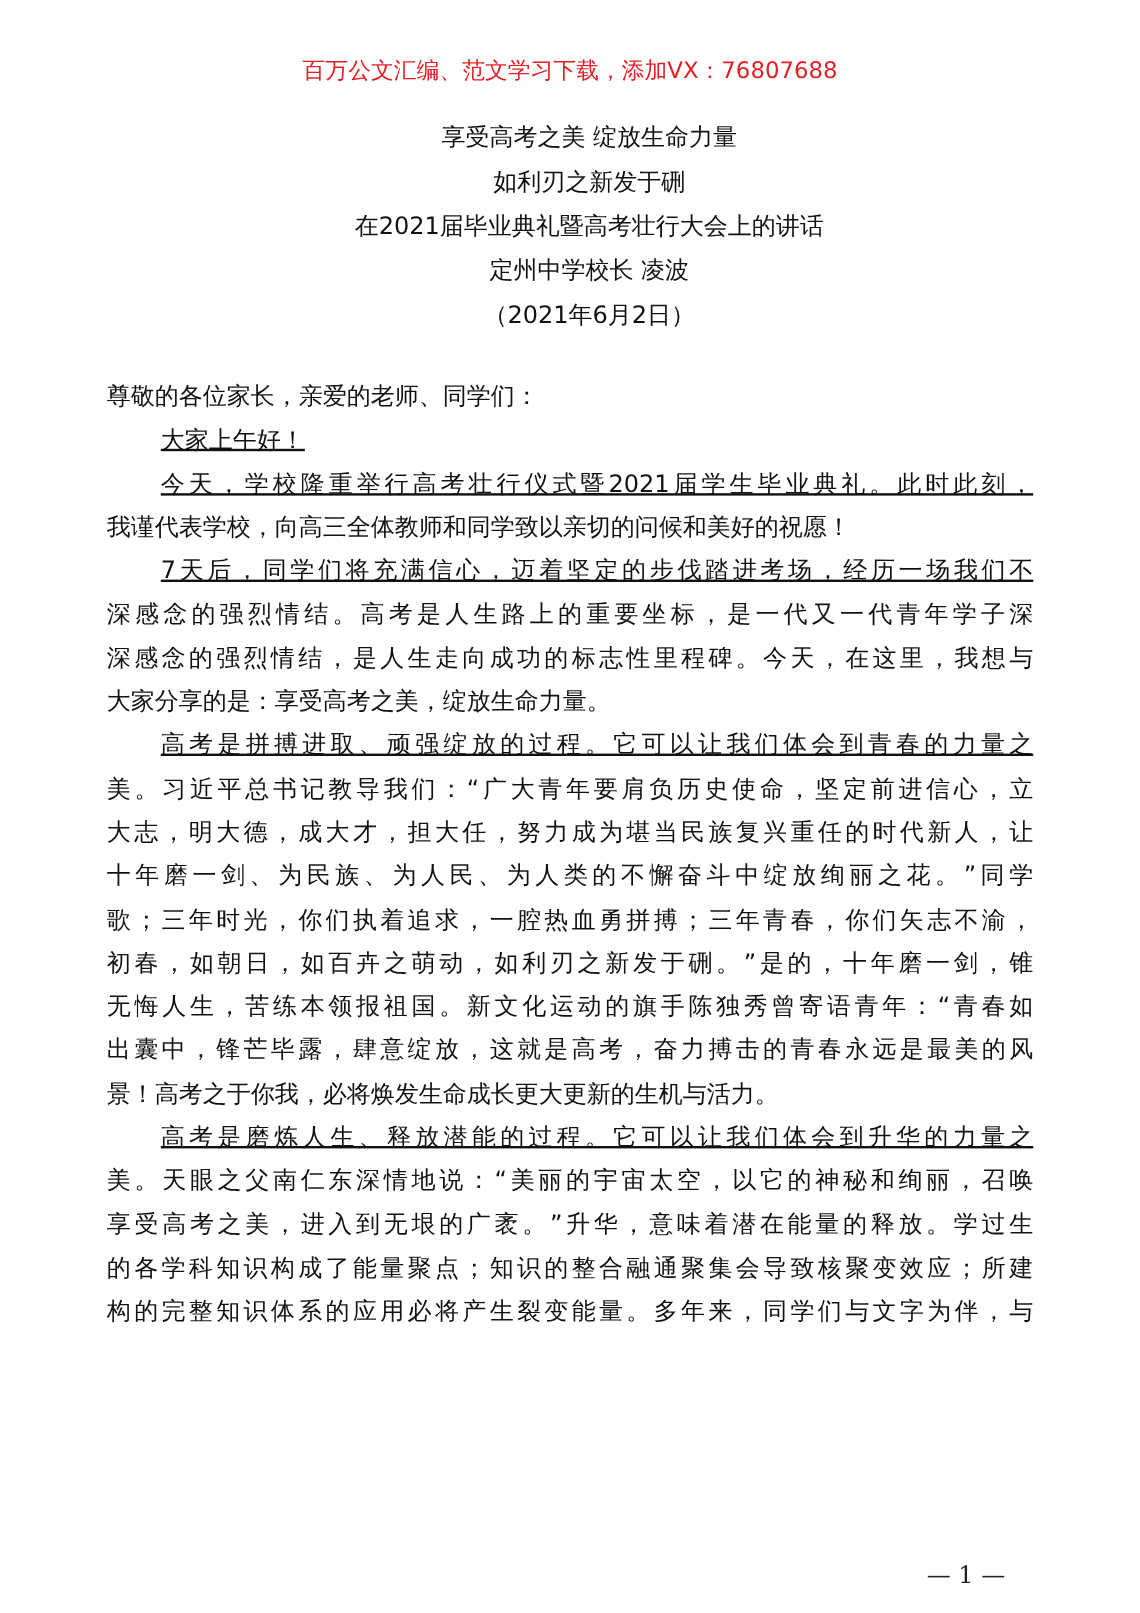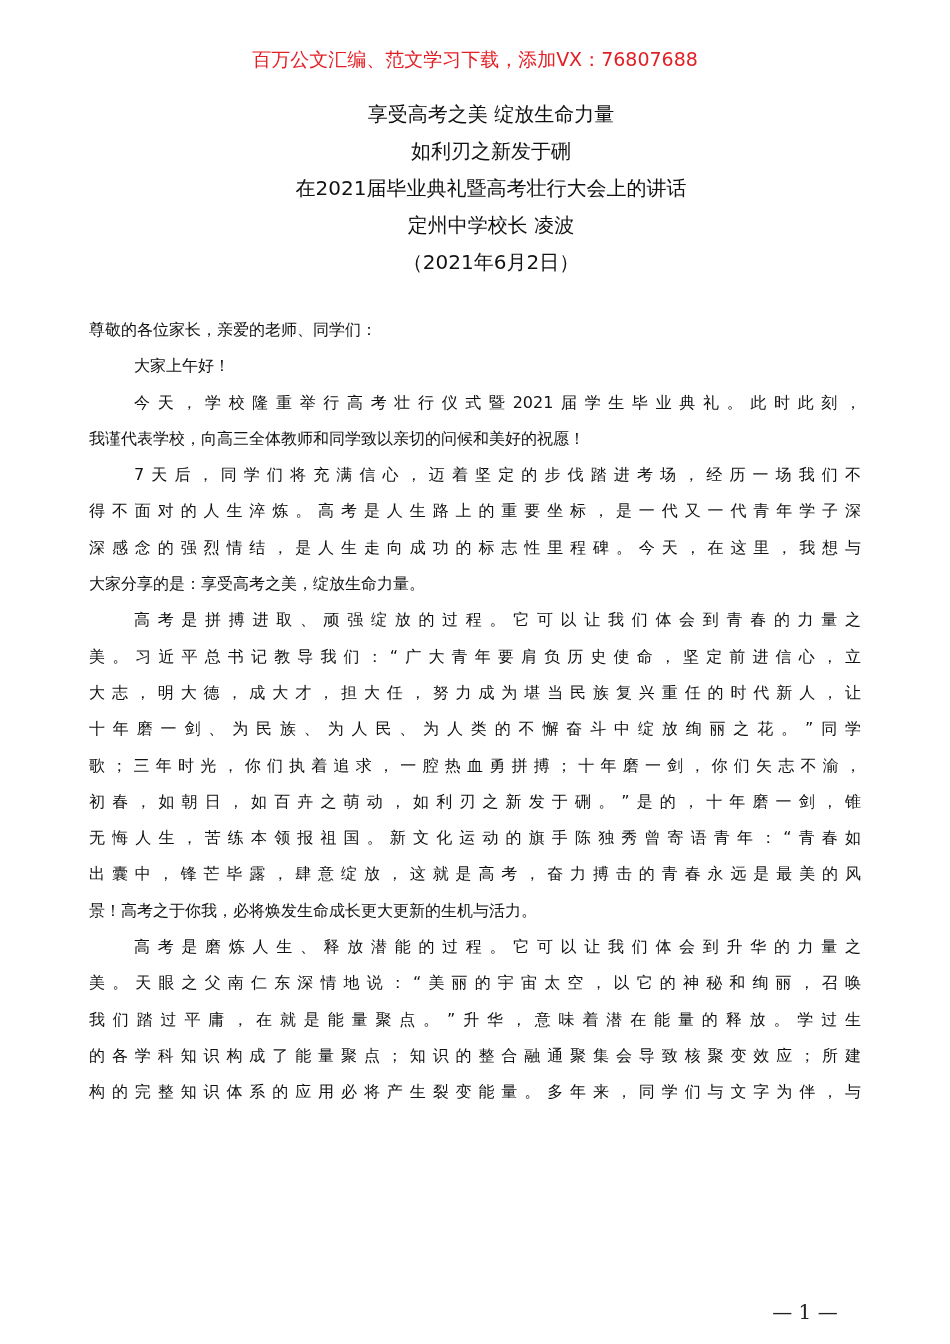--- a/index.html
+++ b/index.html
@@ -3,24 +3,24 @@
   <meta charset="utf-8">
   <style>
     html, body { margin: 0; padding: 0; background: #ffffff; }
     body { width: 950px; height: 1344px; position: relative; overflow: hidden;
       font-family: "DejaVu Sans", "Liberation Sans", sans-serif; color: #111; }
     .watermark { position: absolute; top: 46px; left: 0; width: 950px; text-align: center;
       font-size: 19px; line-height: 26px; color: #e31e24; }
     .titles { position: absolute; top: 96px; left: 16px; width: 950px; text-align: center; }
     .title-line { font-size: 20px; line-height: 37px; height: 37px; color: #111; }
     .body { position: absolute; top: 312px; left: 89px; width: 772px; }
-    .line { font-size: 16px; line-height: 36.3px; height: 36.3px; white-space: nowrap;
+    .line { font-size: 20px; line-height: 36.3px; height: 36.3px; white-space: nowrap;
       text-align: justify; text-align-last: justify; }
     .line.last { text-align-last: left; }
-    .line.indent { padding-left: 45px; }
+    .line.indent { padding-left: 45px; text-decoration: underline; }
     .page-number { position: absolute; top: 1300px; left: 760px; width: 90px; text-align: center;
       font-family: "DejaVu Serif", "Liberation Serif", serif; font-size: 20px; color: #222; }
   </style>
 </head>
 <body>
 
 <div class="watermark">百万公文汇编、范文学习下载，添加VX：76807688</div>
 
 <div class="titles">
   <div class="title-line">享受高考之美  绽放生命力量</div>
@@ -29,32 +29,32 @@
   <div class="title-line">定州中学校长  凌波</div>
   <div class="title-line">（2021年6月2日）</div>
 </div>
 
 <div class="body" id="body">
     <div class="line last">尊敬的各位家长，亲爱的老师、同学们：</div>
     <div class="line indent last">大家上午好！</div>
     <div class="line indent">今天，学校隆重举行高考壮行仪式暨2021届学生毕业典礼。此时此刻，</div>
     <div class="line last">我谨代表学校，向高三全体教师和同学致以亲切的问候和美好的祝愿！</div>
     <div class="line indent">7天后，同学们将充满信心，迈着坚定的步伐踏进考场，经历一场我们不</div>
-    <div class="line">得不面对的人生淬炼。高考是人生路上的重要坐标，是一代又一代青年学子深</div>
+    <div class="line">深感念的强烈情结。高考是人生路上的重要坐标，是一代又一代青年学子深</div>
     <div class="line">深感念的强烈情结，是人生走向成功的标志性里程碑。今天，在这里，我想与</div>
     <div class="line last">大家分享的是：享受高考之美，绽放生命力量。</div>
     <div class="line indent">高考是拼搏进取、顽强绽放的过程。它可以让我们体会到青春的力量之</div>
     <div class="line">美。习近平总书记教导我们：“广大青年要肩负历史使命，坚定前进信心，立</div>
     <div class="line">大志，明大德，成大才，担大任，努力成为堪当民族复兴重任的时代新人，让</div>
     <div class="line">十年磨一剑、为民族、为人民、为人类的不懈奋斗中绽放绚丽之花。”同学</div>
-    <div class="line">歌；三年时光，你们执着追求，一腔热血勇拼搏；十年磨一剑，你们矢志不渝，</div>
+    <div class="line">歌；三年时光，你们执着追求，一腔热血勇拼搏；三年青春，你们矢志不渝，</div>
     <div class="line">初春，如朝日，如百卉之萌动，如利刃之新发于硎。”是的，十年磨一剑，锥</div>
     <div class="line">无悔人生，苦练本领报祖国。新文化运动的旗手陈独秀曾寄语青年：“青春如</div>
     <div class="line">出囊中，锋芒毕露，肆意绽放，这就是高考，奋力搏击的青春永远是最美的风</div>
     <div class="line last">景！高考之于你我，必将焕发生命成长更大更新的生机与活力。</div>
     <div class="line indent">高考是磨炼人生、释放潜能的过程。它可以让我们体会到升华的力量之</div>
     <div class="line">美。天眼之父南仁东深情地说：“美丽的宇宙太空，以它的神秘和绚丽，召唤</div>
-    <div class="line">我们踏过平庸，在就是能量聚点。”升华，意味着潜在能量的释放。学过生</div>
+    <div class="line">享受高考之美，进入到无垠的广袤。”升华，意味着潜在能量的释放。学过生</div>
     <div class="line">的各学科知识构成了能量聚点；知识的整合融通聚集会导致核聚变效应；所建</div>
     <div class="line">构的完整知识体系的应用必将产生裂变能量。多年来，同学们与文字为伴，与</div>
   </div>
 
 <div class="page-number">— 1 —</div>
 
 </body></html>

